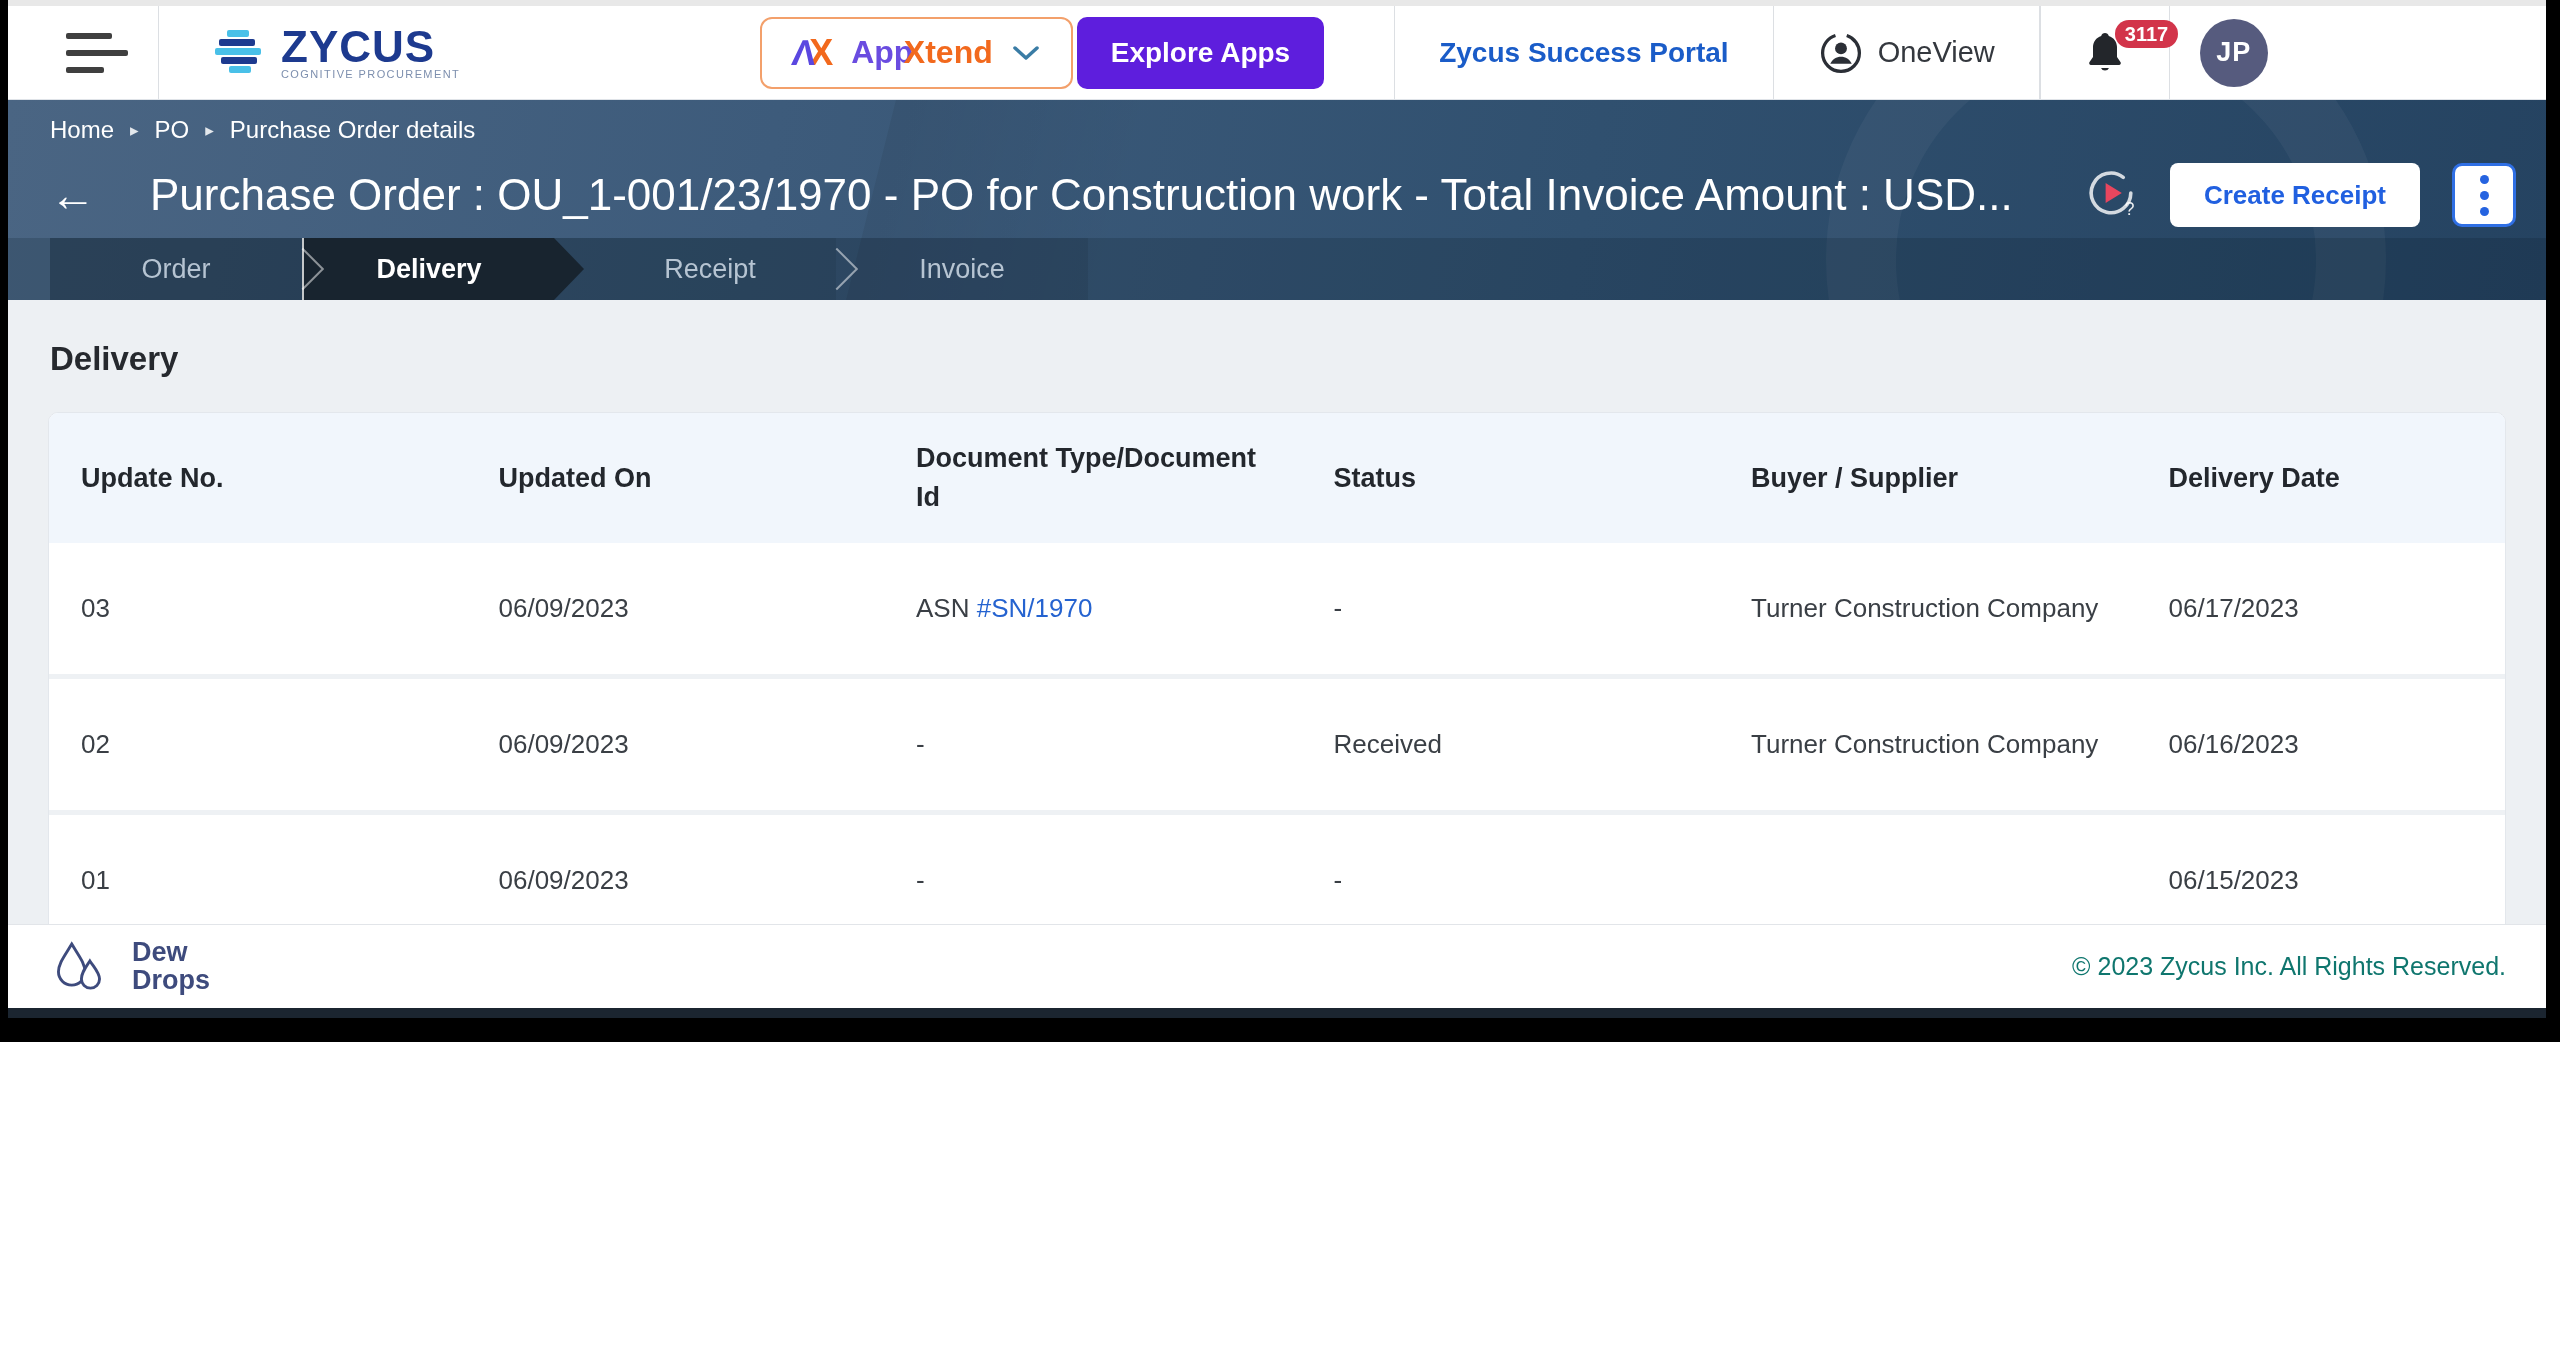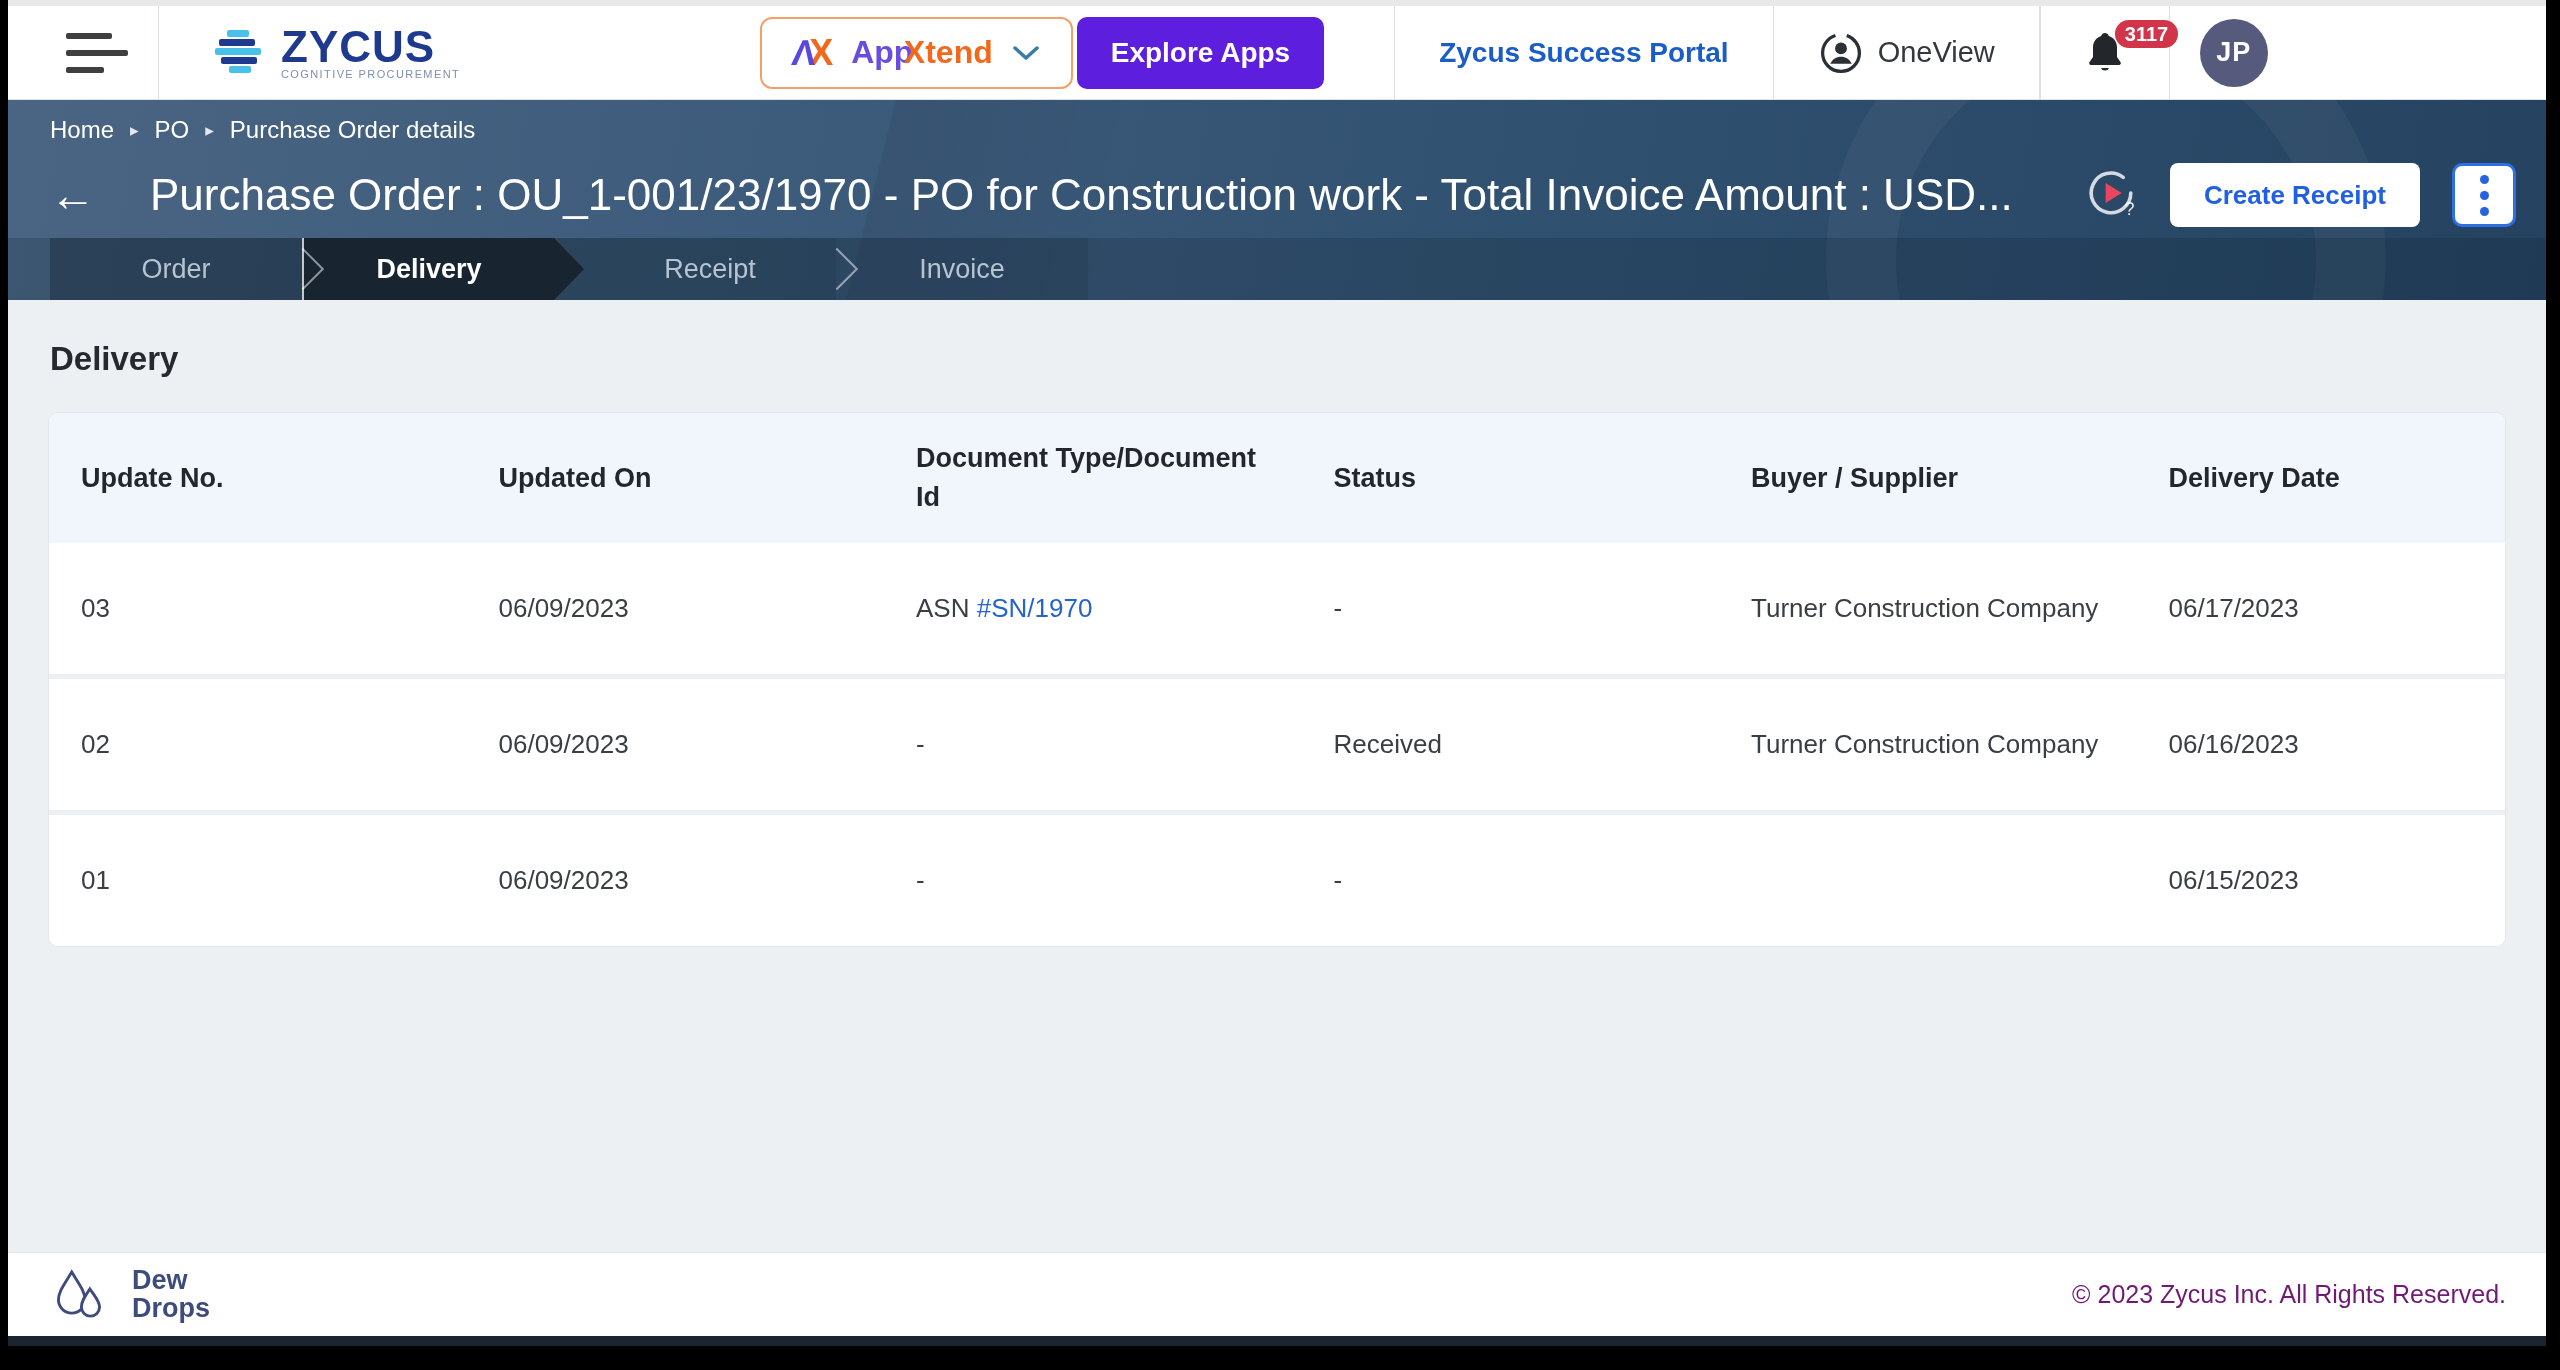--- a/index.html
+++ b/index.html
@@ -1,17 +1,17 @@
 <!DOCTYPE html>
 <html><head>
 <meta charset="utf-8">
 <style>
   * { margin:0; padding:0; box-sizing:border-box; }
   html,body { width:2560px; height:1370px; font-family:"Liberation Sans", sans-serif; }
-  .stage { position:relative; width:2560px; height:1370px; background:#000; overflow:hidden; }
+  .stage { position:relative; width:2560px; height:1042px; background:#000; overflow:hidden; }
   .screen { position:absolute; left:8px; top:0; right:14px; bottom:24px;
             background:#edf0f3; display:flex; flex-direction:column; overflow:hidden; }
 
   
   .nav { height:100px; background:#fff; border-top:6px solid #e8e8e8; border-bottom:1px solid #dfe3e8;
          display:flex; align-items:center; flex:0 0 auto; }
   .burger { width:150px; height:100%; display:flex; flex-direction:column; justify-content:center;
             padding-left:58px; gap:11px; cursor:pointer; }
   .burger i { display:block; height:6px; background:#3f3f3f; border-radius:2px; }
   .burger i:nth-child(1){ width:46px; } .burger i:nth-child(2){ width:62px; } .burger i:nth-child(3){ width:38px; }
@@ -89,21 +89,21 @@
              padding:26px 24px 26px 32px; line-height:1.45; }
   tbody td { font-size:26px; color:#3a3f45; padding:50px 24px 50px 32px; background:#fff; }
   tbody tr + tr td { border-top:5px solid #eef1f4; }
   .doc-link { color:#2563d0; text-decoration:none; cursor:pointer; }
 
   
   .footer { flex:0 0 84px; background:#fff; border-top:1px solid #e2e5e9; display:flex; align-items:center;
             justify-content:space-between; padding:0 40px 0 42px; }
   .dew { display:flex; align-items:center; gap:24px;justify-content:center; }
   .dew-text { display:flex; flex-direction:column; line-height:1.02; font-size:27px; font-weight:700; color:#3e4b7d; }
-  .copyright { font-size:25px; color:#701a75; }
+  .copyright { font-size:25px; color:#0f766e; }
   .bottom-strip { flex:0 0 10px; background:#1b2530; }
 </style>
 </head>
 <body>
 
 <div class="stage">
   <div class="screen">
 
     <div class="nav">
       <div class="burger">

